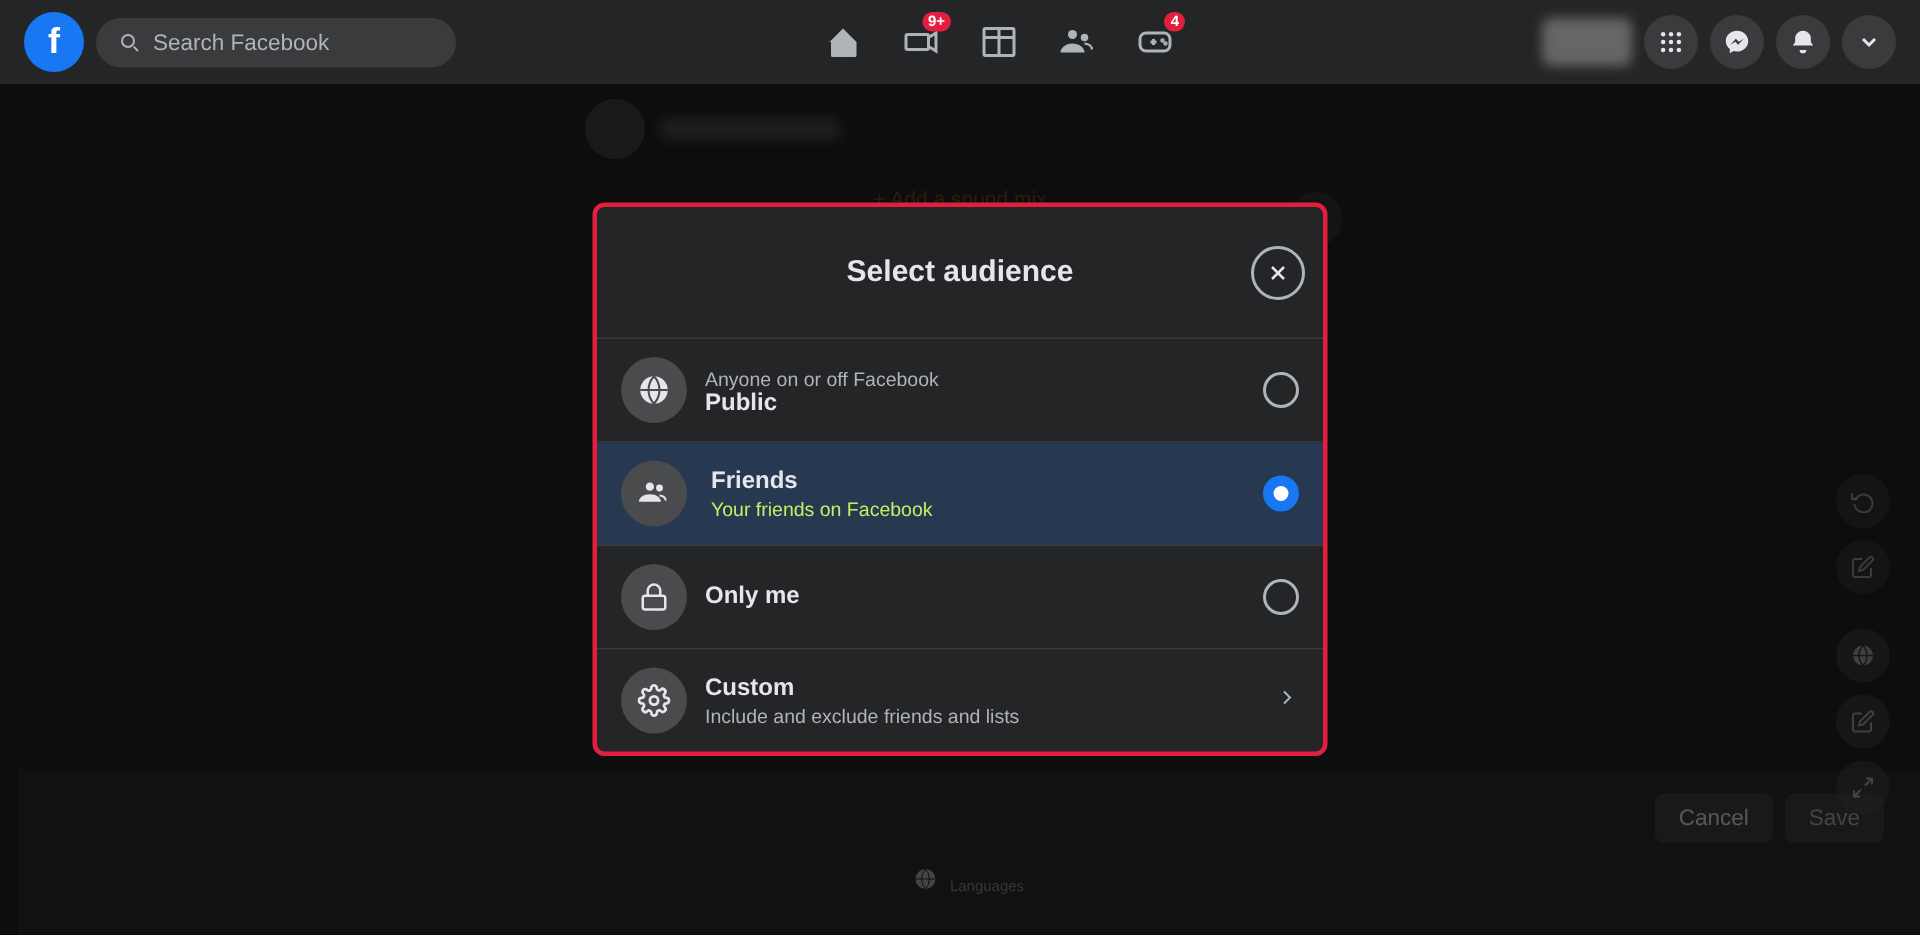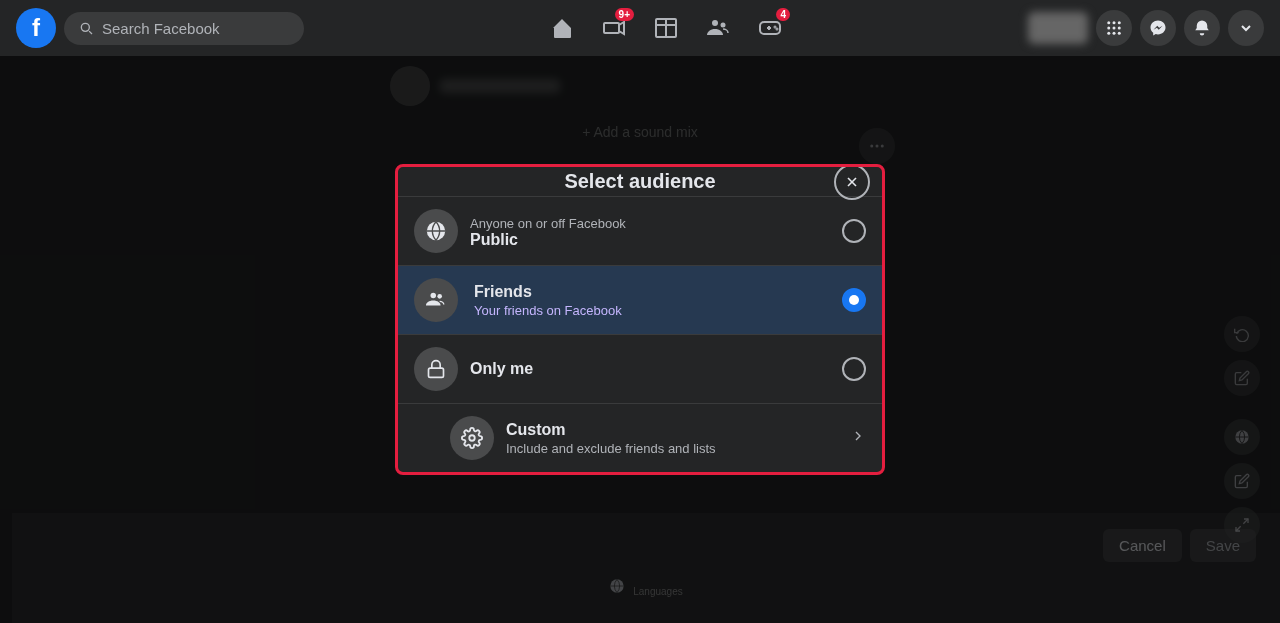--- a/index.html
+++ b/index.html
@@ -103,21 +103,21 @@
   </div>
 </div>
 
 <div style="position:absolute;top:56px;left:0;right:0;bottom:0;background:#18191a;">
 
   <div style="position:absolute;top:10px;left:50%;transform:translateX(-50%);width:500px;opacity:0.4;">
     <div style="display:flex;align-items:center;gap:10px;margin-bottom:10px;">
       <div style="width:40px;height:40px;border-radius:50%;background:#555;"></div>
       <div style="width:120px;height:14px;background:#666;border-radius:4px;filter:blur(4px);"></div>
     </div>
-    <div style="color:#a3a3a3;font-size:14px;text-align:center;padding:8px 0;">+ Add a sound mix</div>
+    <div style="color:#a16207;font-size:14px;text-align:center;padding:8px 0;">+ Add a sound mix</div>
   </div>
 
   <div style="position:absolute;right:385px;top:72px;opacity:0.4;">
     <div style="width:36px;height:36px;border-radius:50%;background:#3a3b3c;display:flex;align-items:center;justify-content:center;cursor:pointer;color:#e4e6eb;font-size:18px;">
       <svg width="18" height="18" viewBox="0 0 24 24" fill="#e4e6eb">
           <circle cx="5" cy="12" r="2"></circle>
           <circle cx="12" cy="12" r="2"></circle>
           <circle cx="19" cy="12" r="2"></circle>
         </svg>
     </div>
@@ -178,21 +178,21 @@
         </svg>
     </div>
   </div>
 
 </div>
 
 <div style="position:absolute;inset:0;background:rgba(0,0,0,0.45);z-index:100;display:flex;align-items:center;justify-content:center;top:56px;">
 
   <div style="width:490px;background:#242526;border-radius:8px;border:3px solid #e41e3f;overflow:hidden;position:relative;margin-top:-40px;">
 
-    <div style="padding:3px 20px;border-bottom:1px solid #3a3b3c;text-align:center;position:relative;display:flex;align-items:flex-end;justify-content:center;">
+    <div style="padding:32px 20px;border-bottom:1px solid #3a3b3c;text-align:center;position:relative;display:flex;align-items:flex-end;justify-content:center;">
       <span style="color:#e4e6eb;font-size:20px;font-weight:700;">Select audience</span>
       <button style="position:absolute;right:12px;top:50%;transform:translateY(-50%);width:36px;height:36px;border-radius:50%;border:2px solid #b0b3b8;background:transparent;display:flex;align-items:center;justify-content:center;cursor:pointer;color:#e4e6eb;font-size:18px;line-height:1;">
         <svg width="16" height="16" viewBox="0 0 24 24" fill="none" stroke="#e4e6eb" stroke-width="2.5">
             <line x1="18" y1="6" x2="6" y2="18"></line>
             <line x1="6" y1="6" x2="18" y2="18"></line>
           </svg>
       </button>
     </div>
 
     <div>
@@ -216,41 +216,41 @@
         <div style="width:44px;height:44px;border-radius:50%;background:#4a4b4c;display:flex;align-items:center;justify-content:center;flex-shrink:0;">
           <svg width="22" height="22" viewBox="0 0 24 24" fill="#e4e6eb">
               <circle cx="9" cy="7" r="3"></circle>
               <circle cx="16" cy="8" r="2.5"></circle>
               <path d="M1 18c0-3 3.3-5.5 8-5.5S17 15 17 18"></path>
               <path d="M16 13.5c2.2 0 4.5 1.4 4.5 3.5" stroke="#e4e6eb" stroke-width="1.5" fill="none"></path>
             </svg>
         </div>
         <div style="flex:1;">
           <span style="color:#e4e6eb;font-size:16px;font-weight:600;display:block;">Friends</span>
-          <span style="color:#c4b5fd;font-size:13px;display:block;margin-top:2px;">Your friends on Facebook</span>
+          <span style="color:#bef264;font-size:13px;display:block;margin-top:2px;">Your friends on Facebook</span>
         </div>
         <div style="width:24px;height:24px;border-radius:50%;border:2px solid #1877f2;background:#1877f2;display:flex;align-items:center;justify-content:center;flex-shrink:0;">
           <div style="width:10px;height:10px;border-radius:50%;background:#fff;"></div>
         </div>
       </div>
 
       <div style="display:flex;align-items:center;padding:12px 16px;gap:12px;cursor:pointer;border-bottom:1px solid #3a3b3c;">
         <div style="width:44px;height:44px;border-radius:50%;background:#4a4b4c;display:flex;align-items:center;justify-content:center;flex-shrink:0;">
           <svg width="20" height="20" viewBox="0 0 24 24" fill="none" stroke="#e4e6eb" stroke-width="2">
               <rect x="3" y="11" width="18" height="11" rx="2"></rect>
               <path d="M7 11V7a5 5 0 0 1 10 0v4"></path>
             </svg>
         </div>
         <div style="flex:1;">
           <span style="color:#e4e6eb;font-size:16px;font-weight:600;display:block;">Only me</span>
         </div>
         <div style="width:24px;height:24px;border-radius:50%;border:2px solid #b0b3b8;display:flex;align-items:center;justify-content:center;flex-shrink:0;"></div>
       </div>
 
-      <div style="display:flex;align-items:center;padding:12px 16px;gap:12px;cursor:pointer;margin-left:36px;">
+      <div style="display:flex;align-items:center;padding:12px 16px;gap:12px;cursor:pointer;">
         <div style="width:44px;height:44px;border-radius:50%;background:#4a4b4c;display:flex;align-items:center;justify-content:center;flex-shrink:0;">
           <svg width="22" height="22" viewBox="0 0 24 24" fill="none" stroke="#e4e6eb" stroke-width="2">
               <circle cx="12" cy="12" r="3"></circle>
               <path d="M19.4 15a1.65 1.65 0 0 0 .33 1.82l.06.06a2 2 0 0 1-2.83 2.83l-.06-.06a1.65 1.65 0 0 0-1.82-.33 1.65 1.65 0 0 0-1 1.51V21a2 2 0 0 1-4 0v-.09A1.65 1.65 0 0 0 9 19.4a1.65 1.65 0 0 0-1.82.33l-.06.06a2 2 0 0 1-2.83-2.83l.06-.06A1.65 1.65 0 0 0 4.68 15a1.65 1.65 0 0 0-1.51-1H3a2 2 0 0 1 0-4h.09A1.65 1.65 0 0 0 4.6 9a1.65 1.65 0 0 0-.33-1.82l-.06-.06a2 2 0 0 1 2.83-2.83l.06.06A1.65 1.65 0 0 0 9 4.68a1.65 1.65 0 0 0 1-1.51V3a2 2 0 0 1 4 0v.09a1.65 1.65 0 0 0 1 1.51 1.65 1.65 0 0 0 1.82-.33l.06-.06a2 2 0 0 1 2.83 2.83l-.06.06A1.65 1.65 0 0 0 19.4 9a1.65 1.65 0 0 0 1.51 1H21a2 2 0 0 1 0 4h-.09a1.65 1.65 0 0 0-1.51 1z"></path>
             </svg>
         </div>
         <div style="flex:1;">
           <span style="color:#e4e6eb;font-size:16px;font-weight:600;display:block;">Custom</span>
           <span style="color:#b0b3b8;font-size:13px;display:block;margin-top:2px;">Include and exclude friends and lists</span>
         </div>

